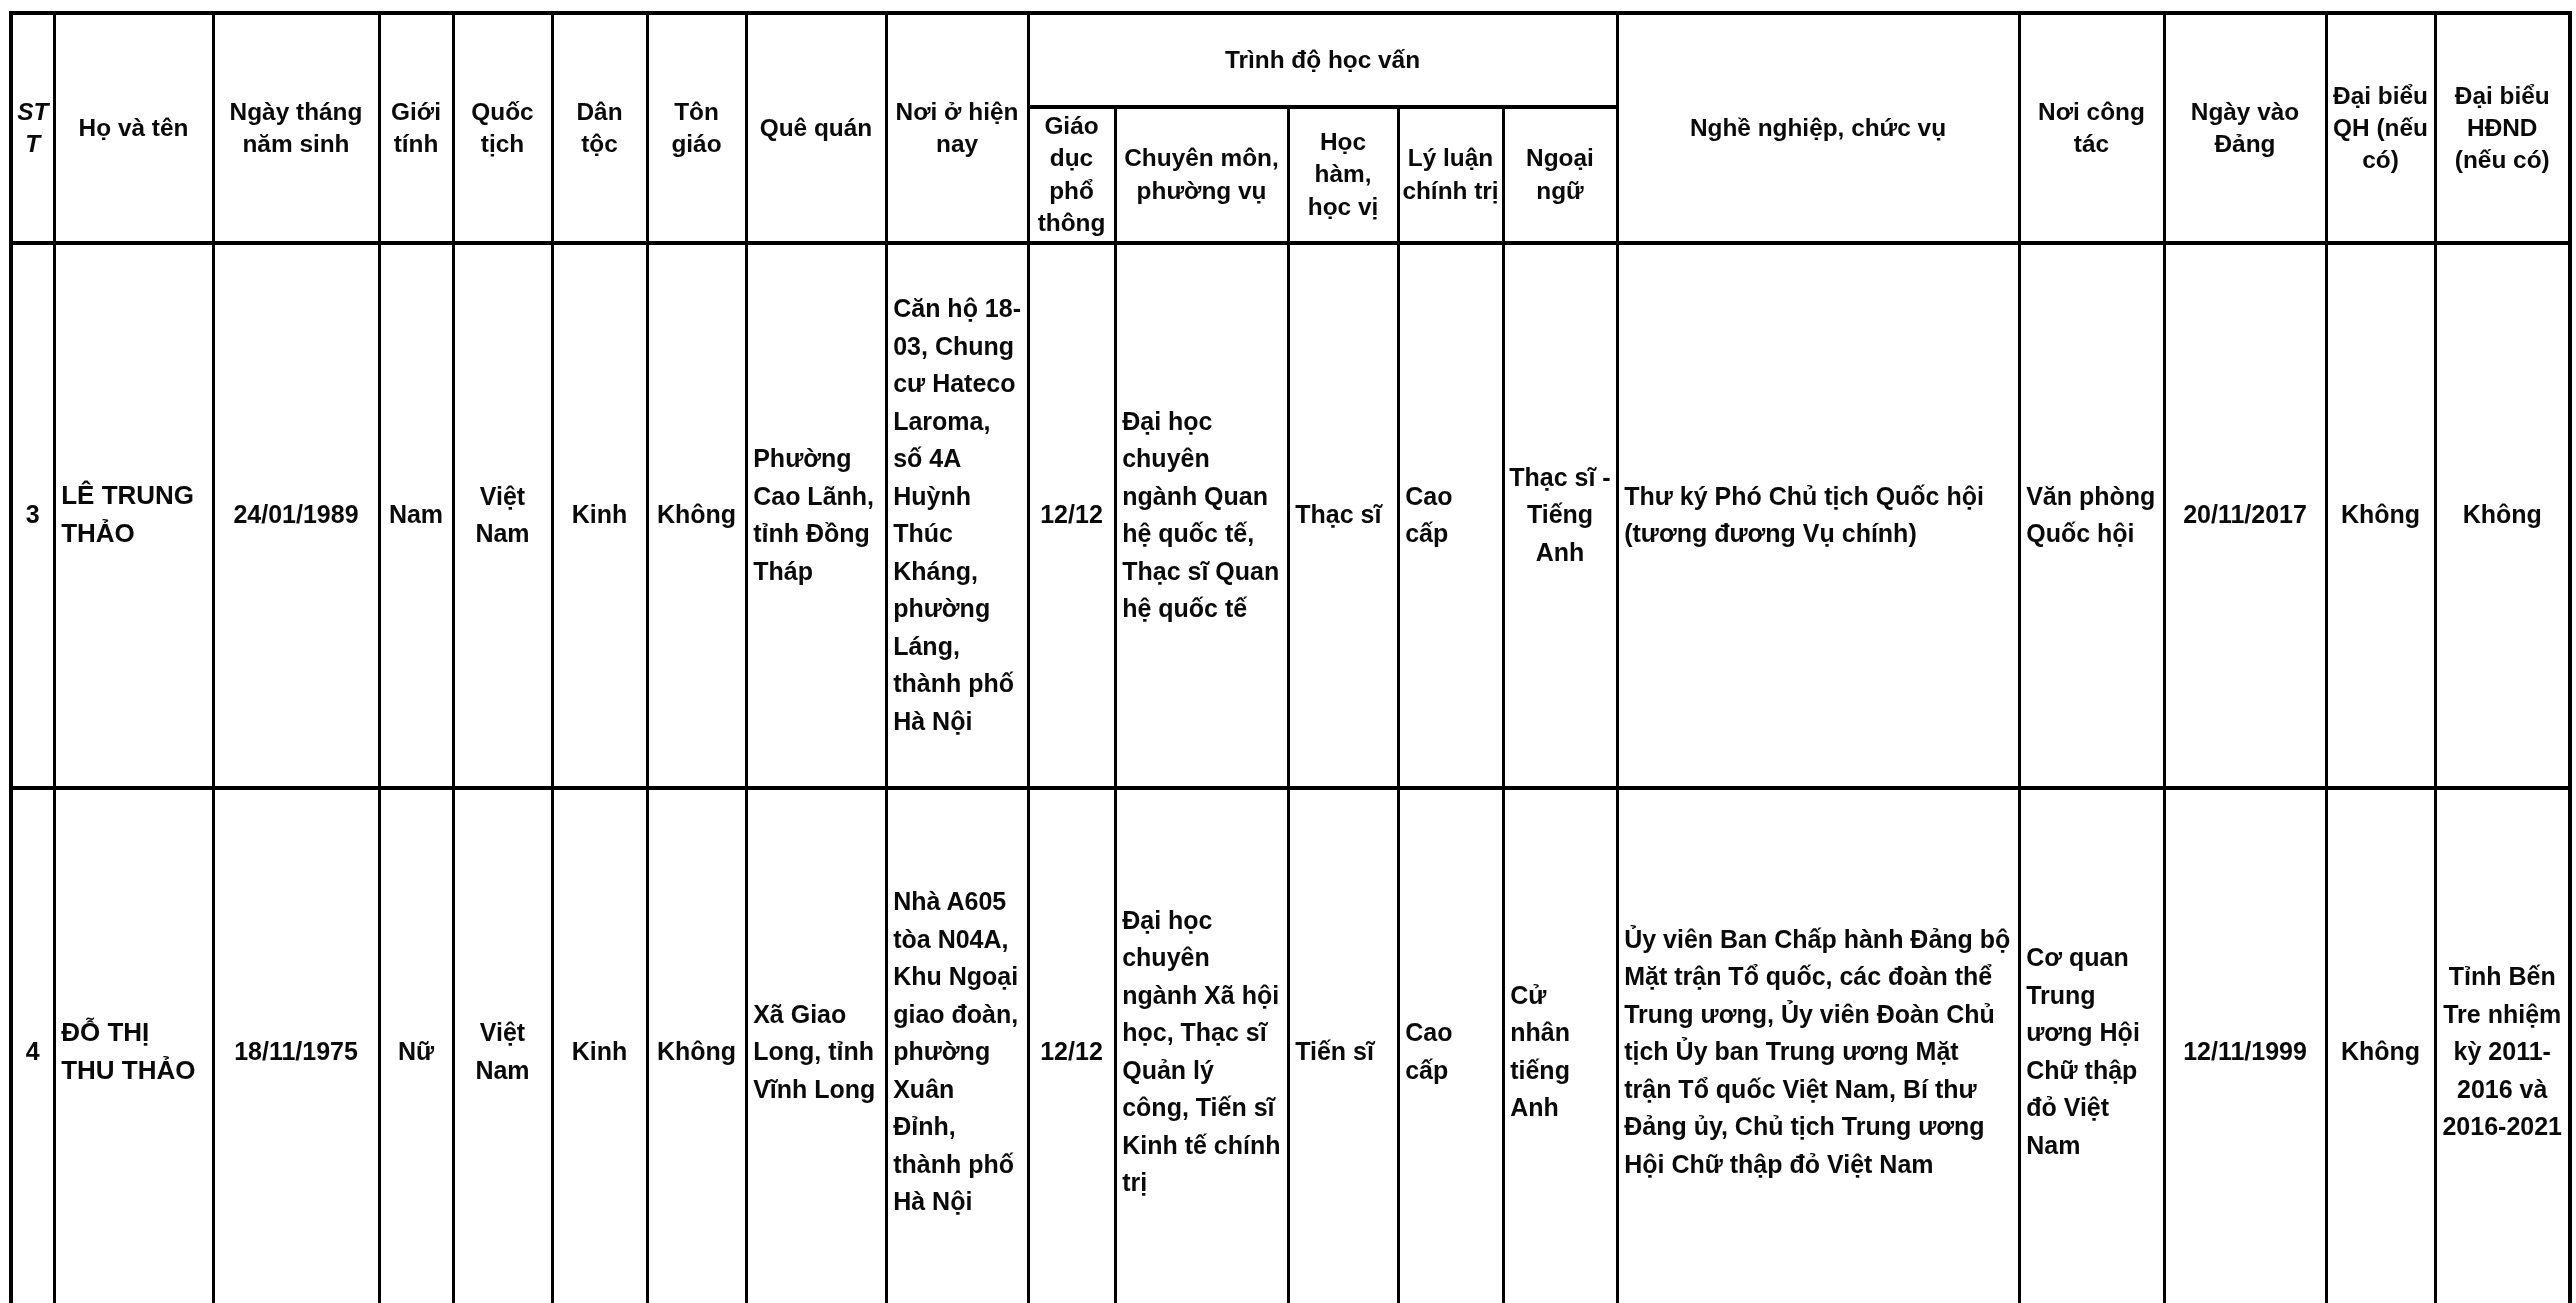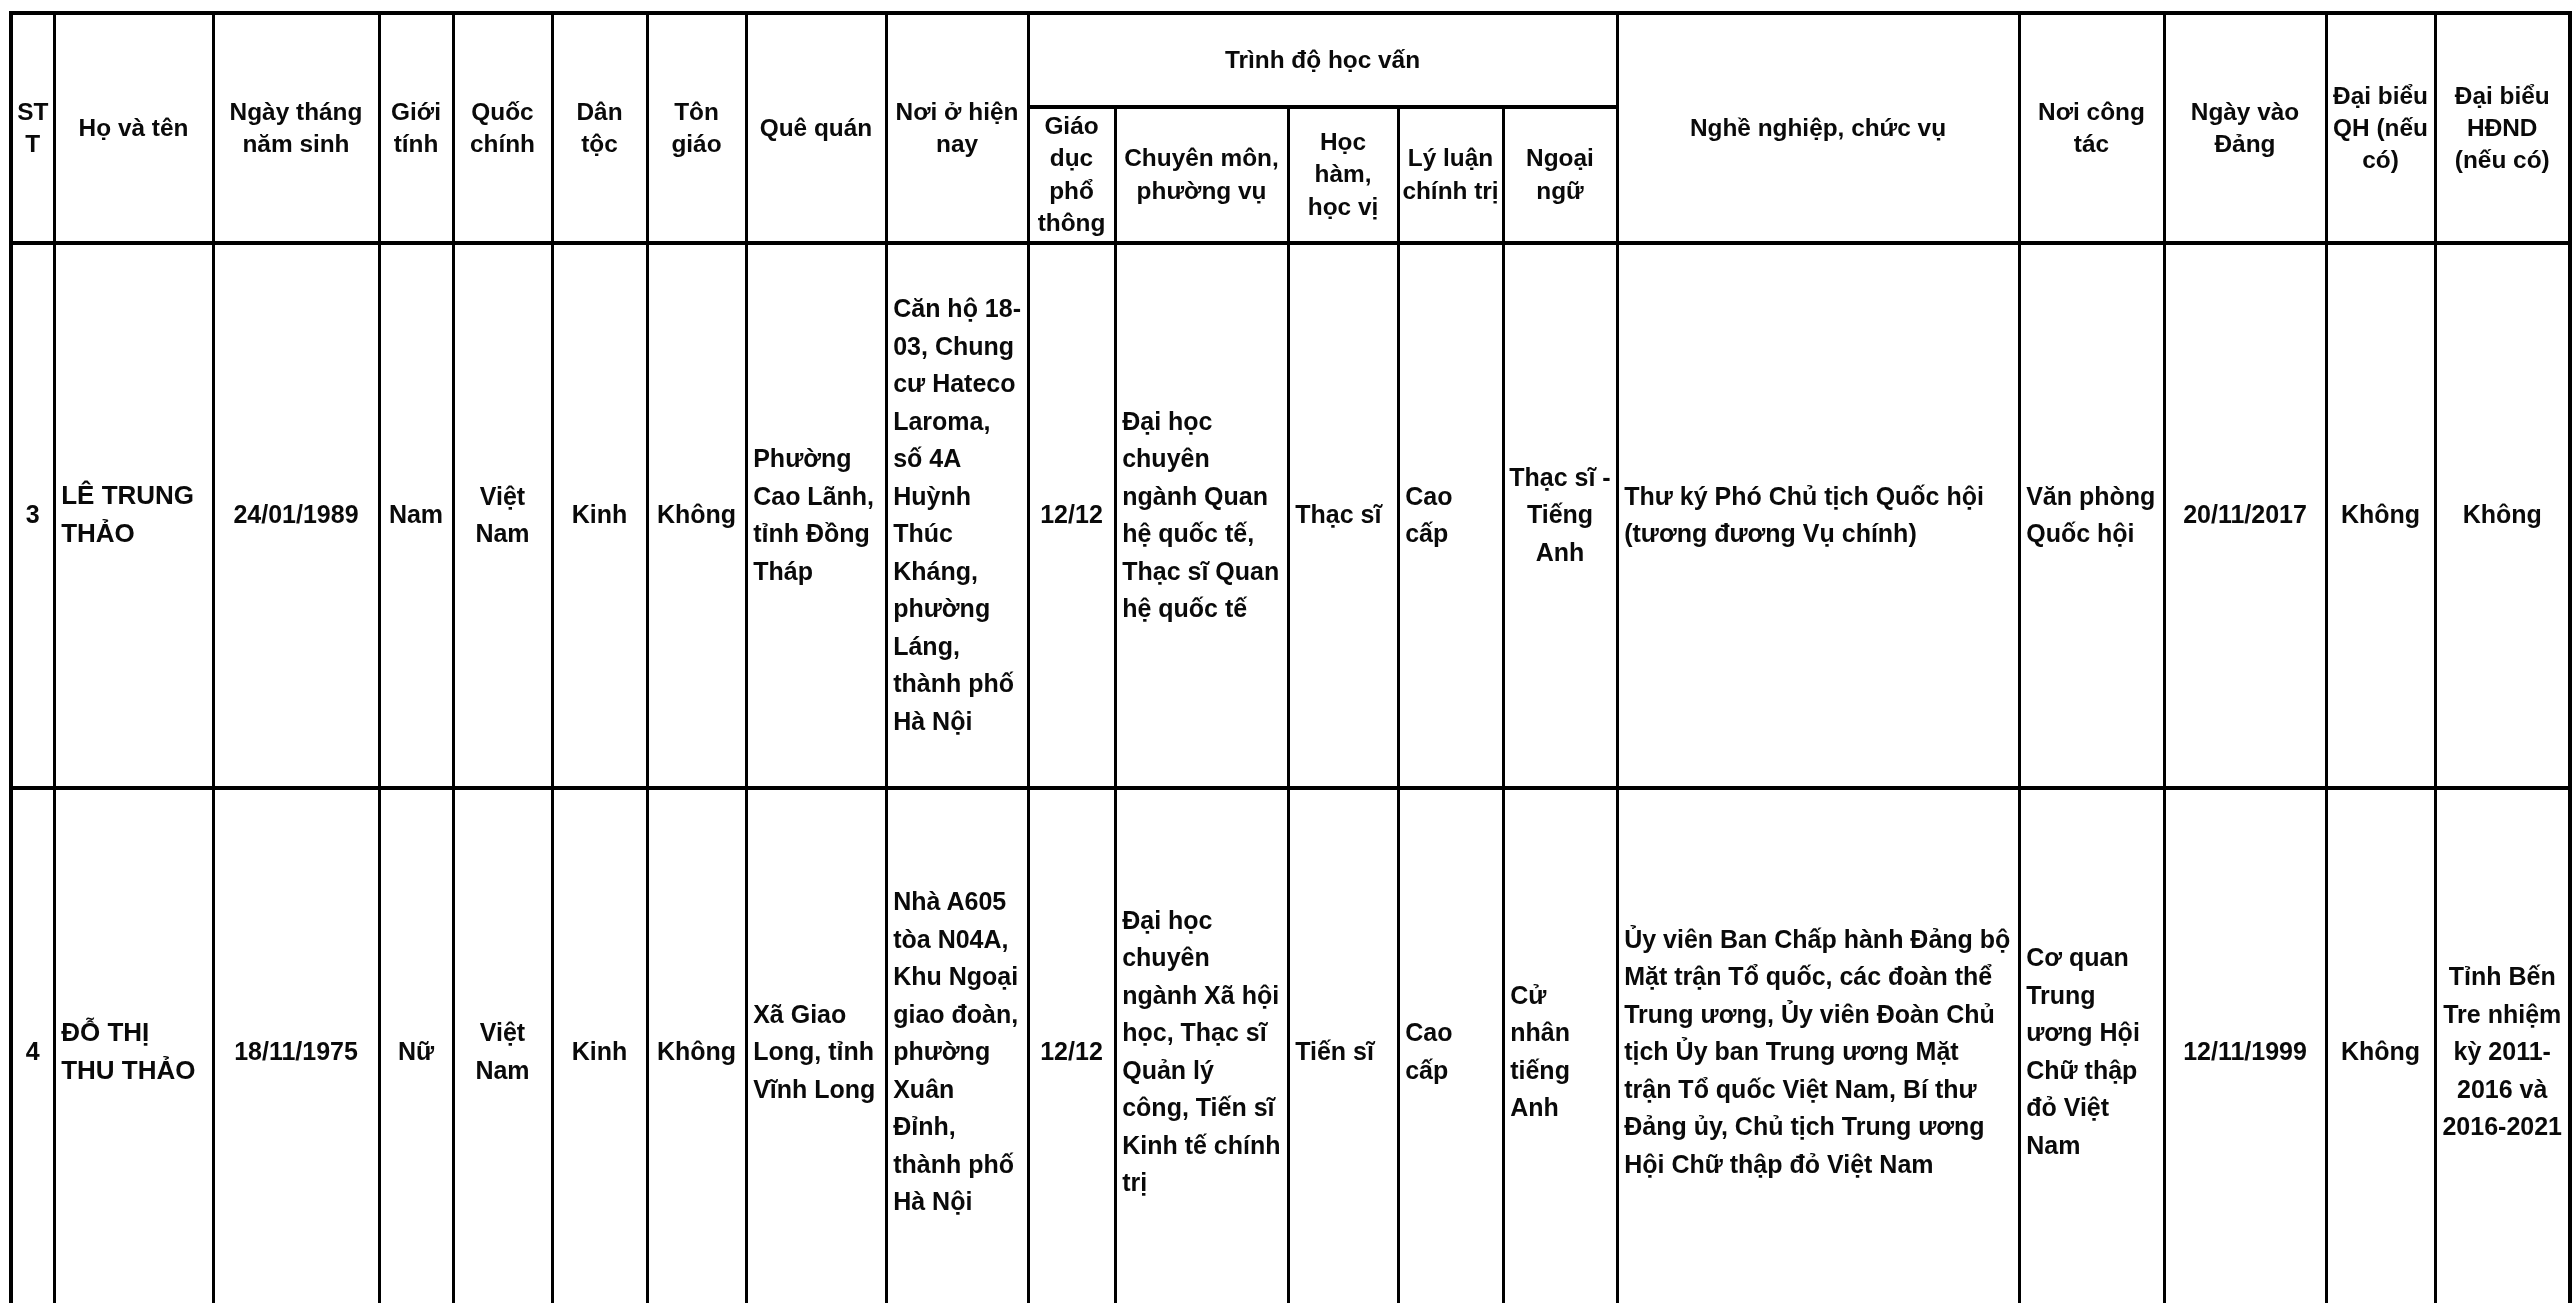--- a/index.html
+++ b/index.html
@@ -36,21 +36,21 @@
   }
   thead th {
     font-size: 24.4px;
     line-height: 1.32;
     text-align: center;
     padding: 1.6px 1.6px;
     margin-left: 46px;
   }
   thead tr.band th { height: 86px; }
   thead tr.sub th { height: 120px; border-top: 4.1px solid #000; }
-  th.stt { overflow-wrap: anywhere; padding: 0; }
+  th.stt { overflow-wrap: anywhere; padding: 0; font-style: italic; }
   tbody td {
     font-size: 25px;
     line-height: 1.5;
     border-top: 4.9px solid #000;
     padding: 1.6px 2.4px;
     margin-left: 24px;
   }
   tbody tr.r3 td { height: 538px; }
   tbody tr.r4 td { height: 521px; }
   td.c { text-align: center; }
@@ -82,21 +82,21 @@
         <col style="width:162px">
         <col style="width:109px">
       <col style="width:135px">
     </colgroup>
     <thead>
       <tr class="band">
         <th class="stt" rowspan="2">STT</th>
         <th rowspan="2">Họ và tên</th>
         <th rowspan="2">Ngày tháng năm sinh</th>
         <th rowspan="2">Giới tính</th>
-        <th rowspan="2">Quốc chính</th>
+        <th rowspan="2">Quốc tịch</th>
         <th rowspan="2">Dân tộc</th>
         <th rowspan="2">Tôn giáo</th>
         <th rowspan="2">Quê quán</th>
         <th rowspan="2">Nơi ở hiện nay</th>
         <th colspan="5">Trình độ học vấn</th>
         <th rowspan="2">Nghề nghiệp, chức vụ</th>
         <th rowspan="2">Nơi công tác</th>
         <th rowspan="2">Ngày vào Đảng</th>
         <th rowspan="2">Đại biểu QH (nếu có)</th>
         <th rowspan="2">Đại biểu HĐND (nếu có)</th>

